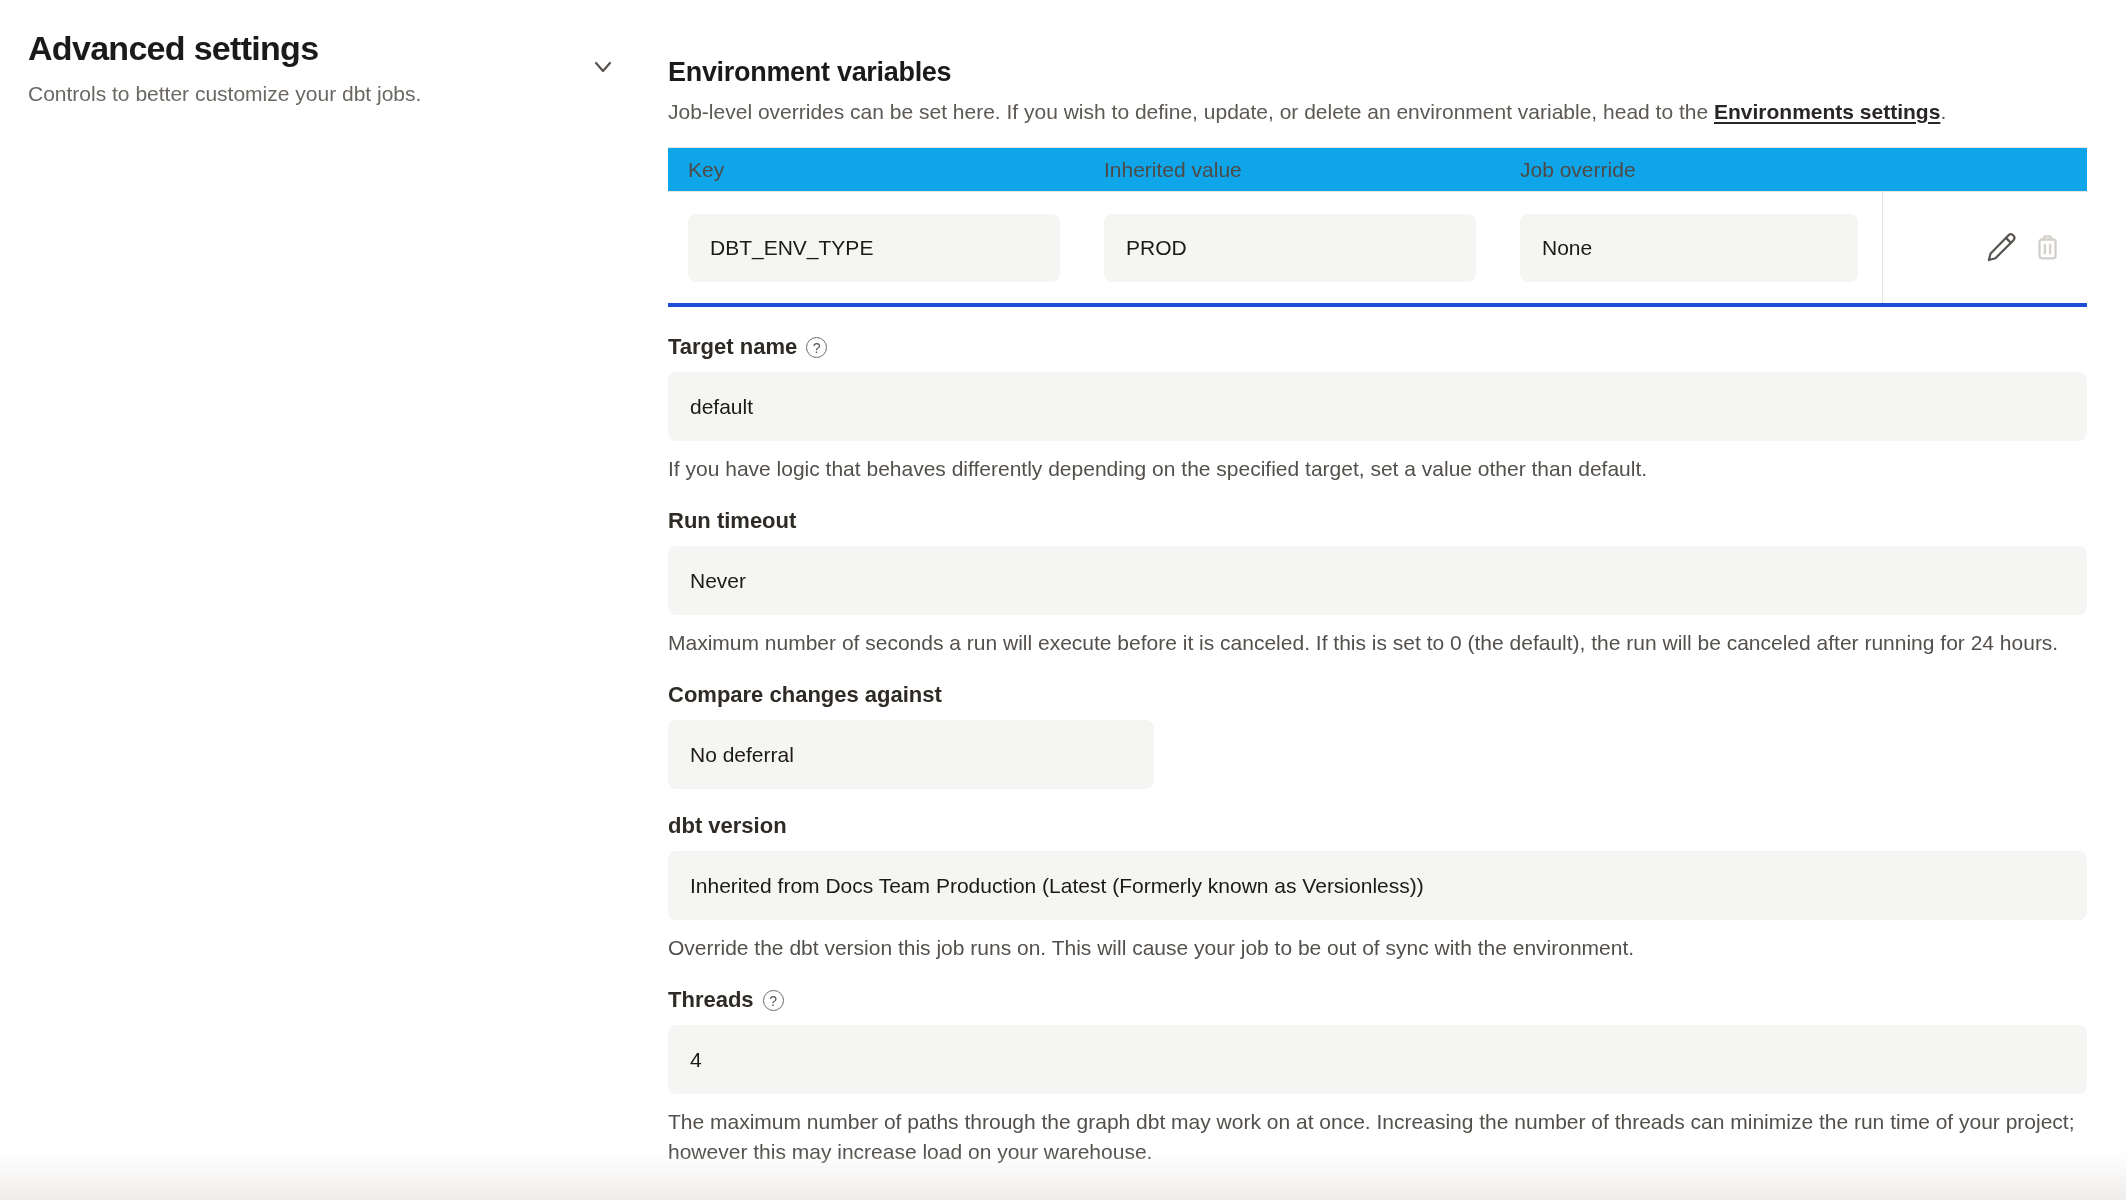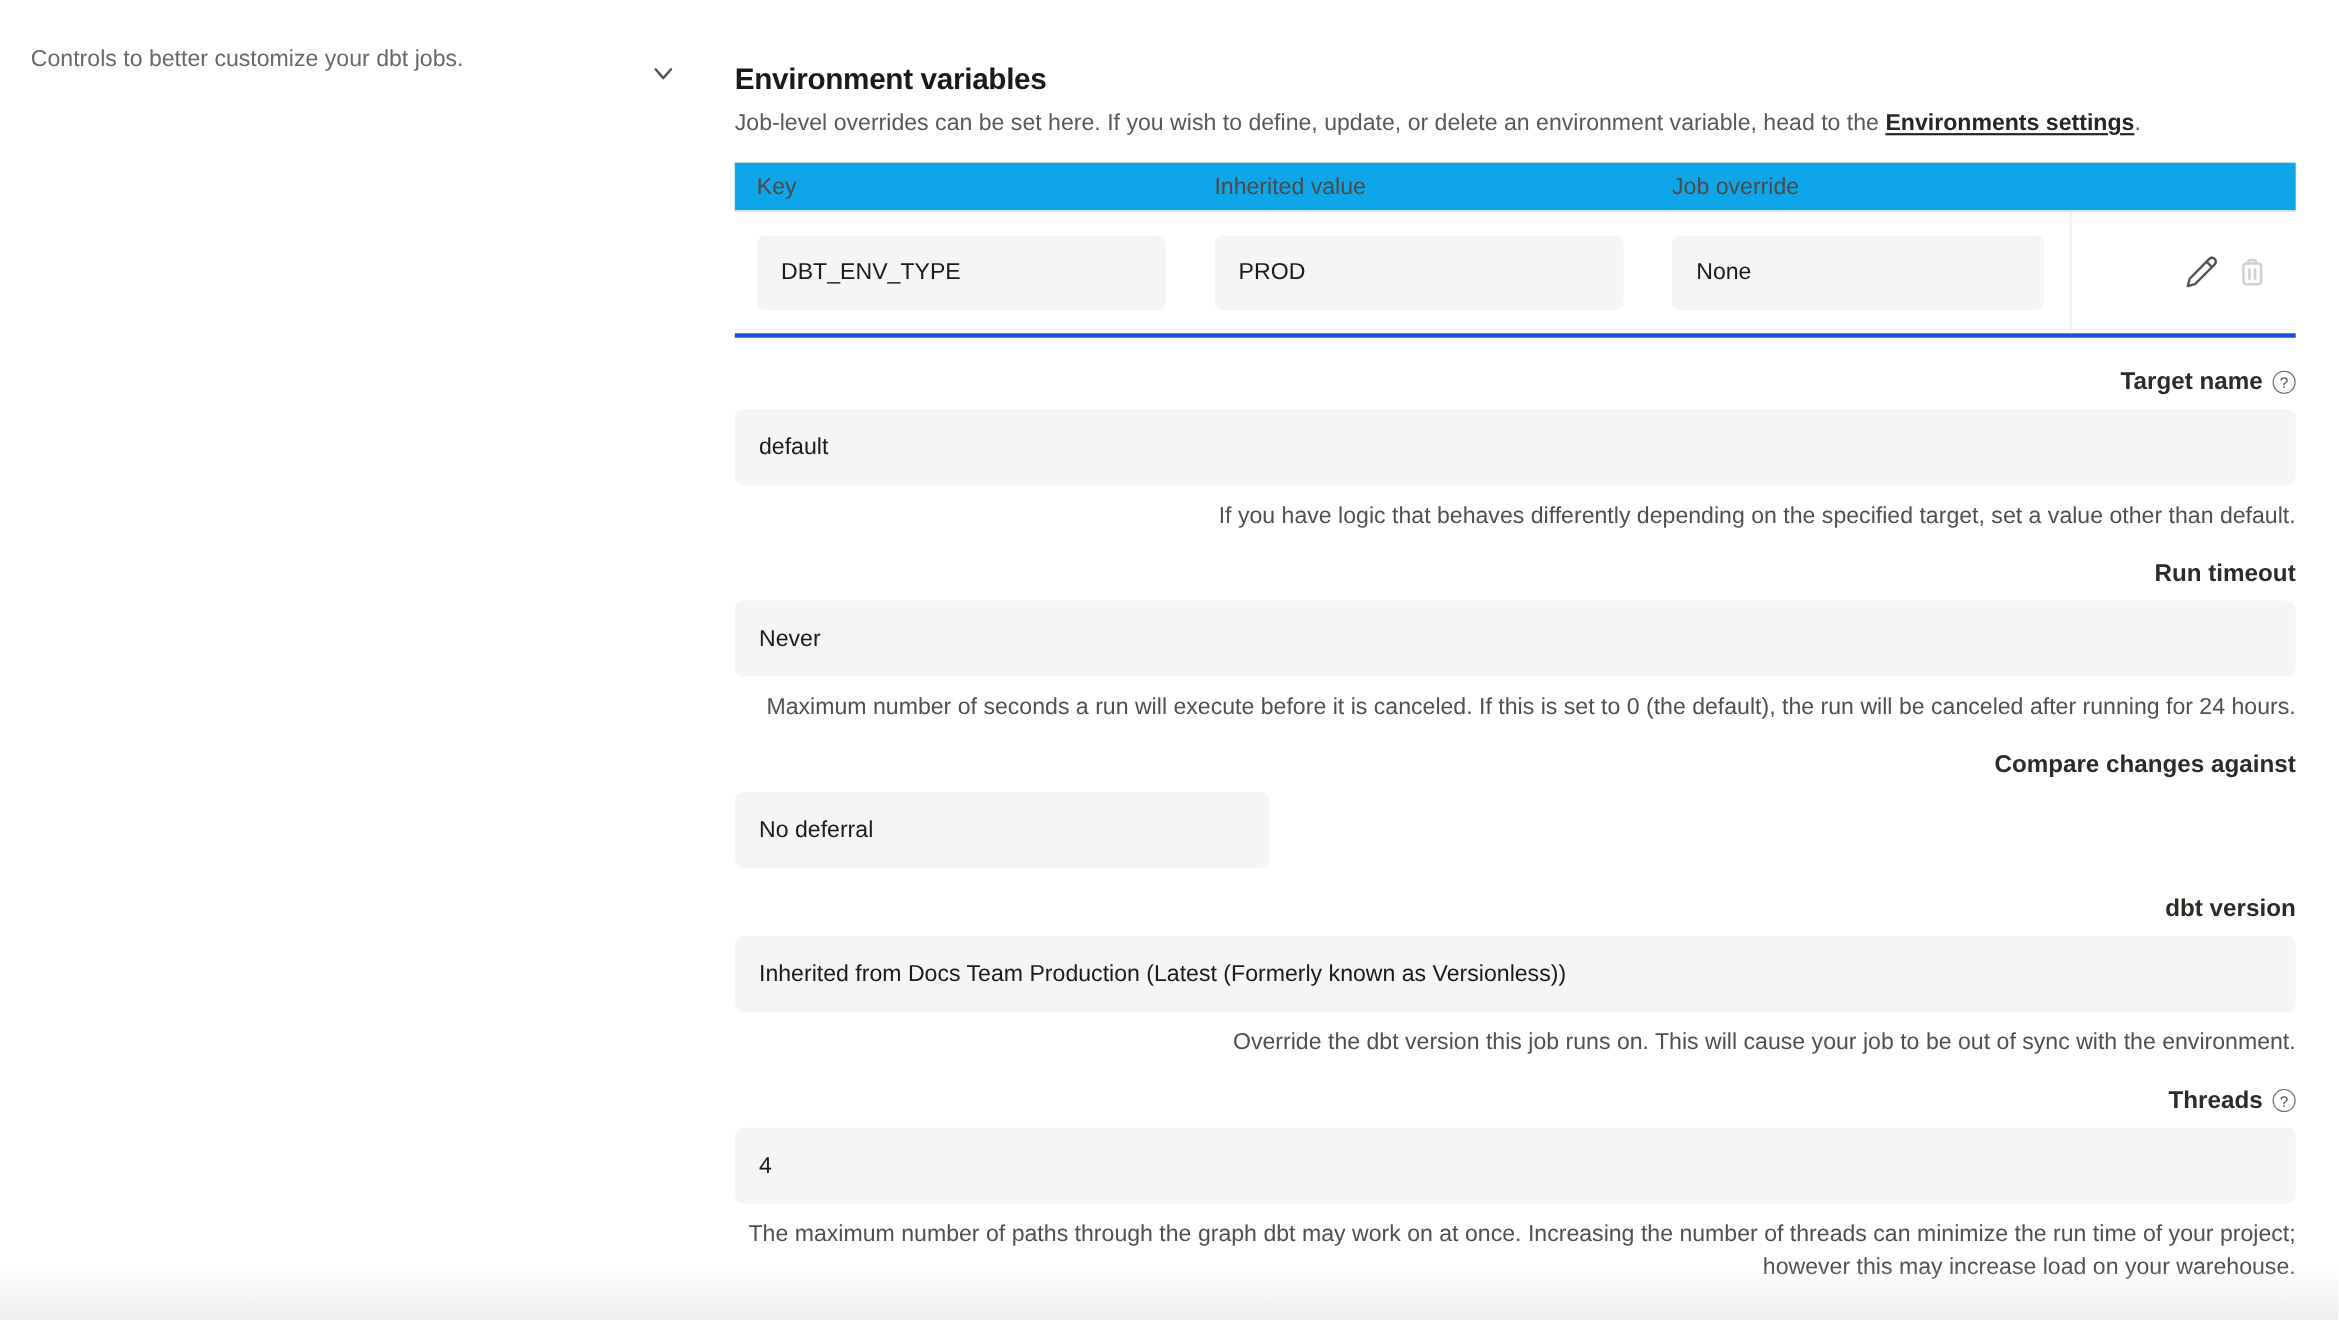--- a/index.html
+++ b/index.html
@@ -43,21 +43,21 @@
     display: flex; align-items: center; padding: 0 22px; font-size: 21px; color: #1c1917;
     cursor: default; white-space: nowrap; overflow: hidden;
   }
   .actions-cell {
     height: 100%; border-left: 1px solid #e7e5e4;
     display: flex; align-items: center; justify-content: flex-end; gap: 14px; padding-right: 24px;
   }
   .icon-btn { background: none; border: none; cursor: pointer; display: flex; align-items: center; justify-content: center; padding: 0; }
 
   
-  .field { margin-top: 24px; text-align: right; }
+  .field { margin-top: 24px; }
   .field-label { display: inline-flex; align-items: center; gap: 9px; font-size: 22px; font-weight: 700; color: #2e2a26; line-height: 26px; }
   .help-circle {
     width: 21px; height: 21px; border: 1.5px solid #6f6a64; border-radius: 50%;
     display: inline-flex; align-items: center; justify-content: center;
     font-size: 14px; font-weight: 400; color: #57534e; cursor: pointer; margin-top: 1px;
   }
   .input-box {
     margin-top: 12px; height: 69px; background: #f5f5f4; border-radius: 8px;
     display: flex; align-items: center; padding: 0 22px; font-size: 21px; color: #1c1917;
     cursor: text; white-space: nowrap; overflow: hidden;
@@ -74,20 +74,21 @@
     background: linear-gradient(to bottom, rgba(240,239,237,0), #efedeb);
     pointer-events: none;
   }
 
   svg { display: block; }
 </style>
 </head>
 <body>
 
 <div class="left-pane">
+  <h1>Advanced settings</h1>
   <p>Controls to better customize your dbt jobs.</p>
 </div>
 
 <button class="collapse-toggle">
   <svg width="30" height="30" viewBox="0 0 30 30" fill="none">
     <polyline points="8,11 15,19 22,11" stroke="#57534e" stroke-width="2.2" stroke-linecap="round" stroke-linejoin="round"></polyline>
   </svg>
 </button>
 
 <div class="content">

